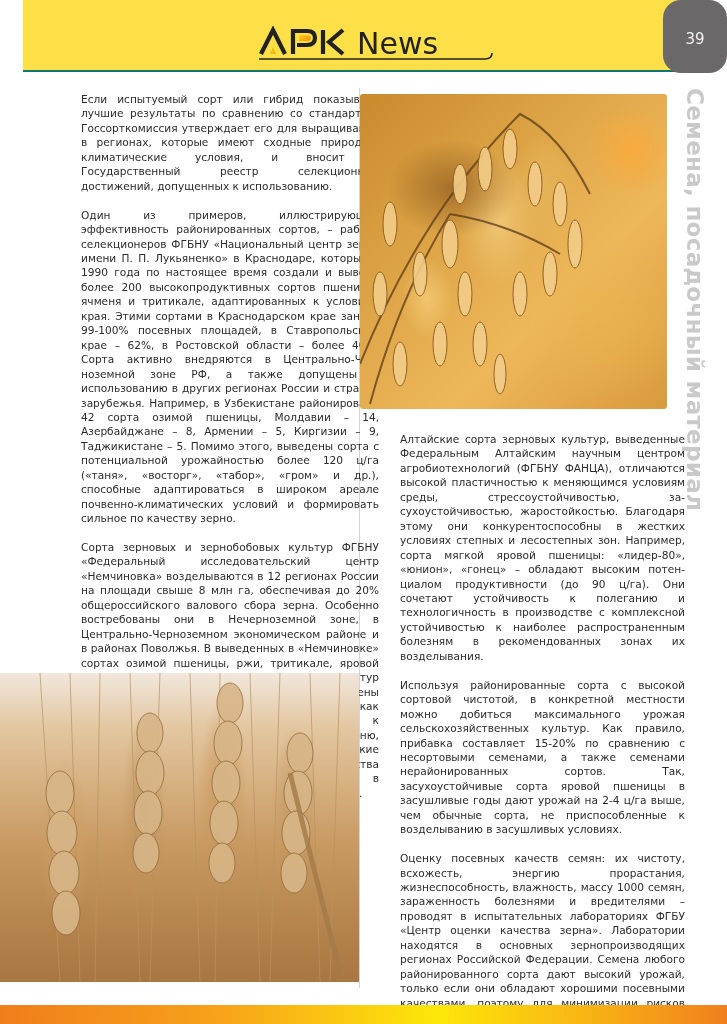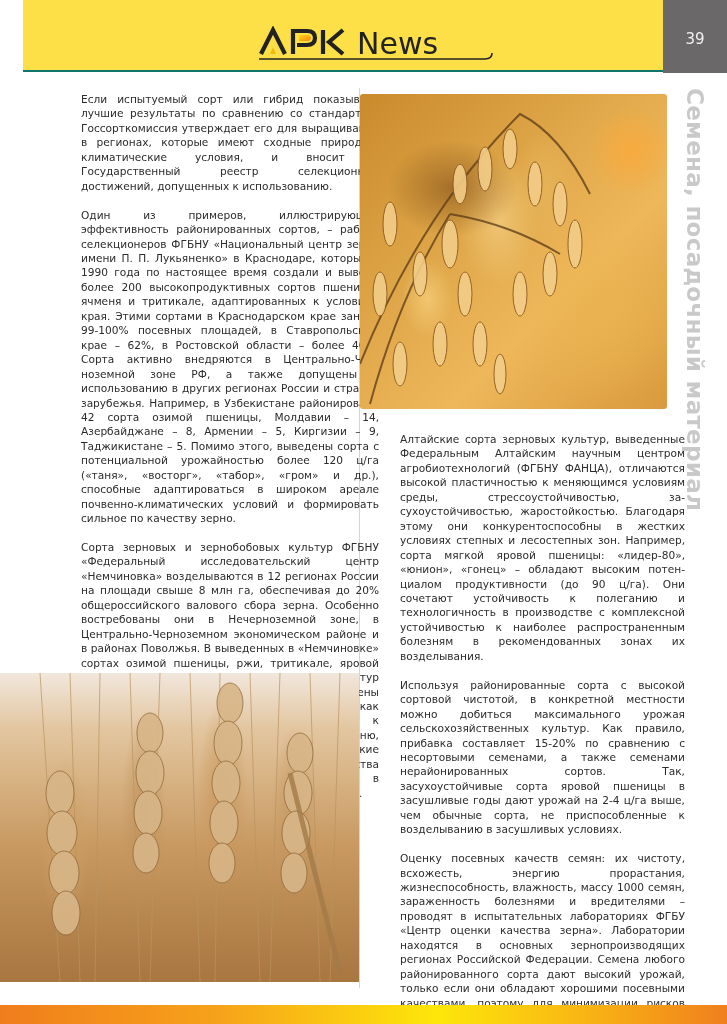--- a/index.html
+++ b/index.html
@@ -2,21 +2,21 @@
 <html><head>
 <meta charset="utf-8">
 <style>
   * { box-sizing: border-box; margin: 0; padding: 0; }
   html, body { width: 727px; height: 1024px; background: #ffffff; overflow: hidden; }
   body { position: relative; font-family: "DejaVu Sans", sans-serif; color: #2a2a2a; }
 
   
   .header { position: absolute; left: 0; top: 0; width: 663px; height: 72px; background: #fde047; border-bottom: 2px solid #0f766e; margin-left: 23px; }
   .logo { position: absolute; left: 236px; top: 26px; width: 236px; height: 36px; }
-  .page-num-box { position: absolute; left: 663px; top: 0; width: 64px; height: 73px; background: #6b686a; }
+  .page-num-box { position: absolute; left: 663px; top: 0; width: 64px; height: 73px; background: #6b686a; border-radius: 18px; }
   .page-num { position: absolute; left: 0; top: 30px; width: 64px; text-align: center; color: #f2f2f2; font-size: 15px; font-family: "DejaVu Sans", sans-serif; }
 
   
   .v-divider { position: absolute; left: 359px; top: 88px; width: 1px; height: 900px; background: #d5d5d5; }
 
   
   .col { position: absolute; font-size: 10.6px; line-height: 14.45px; color: #2b2b2b; text-align: justify; hyphens: manual; margin-left: 31px; }
   .col p { margin-bottom: 14.45px; }
   .col-left-top { left: 50px; top: 92px; width: 298px; }
   .col-right { left: 369px; top: 432px; width: 285px; }

